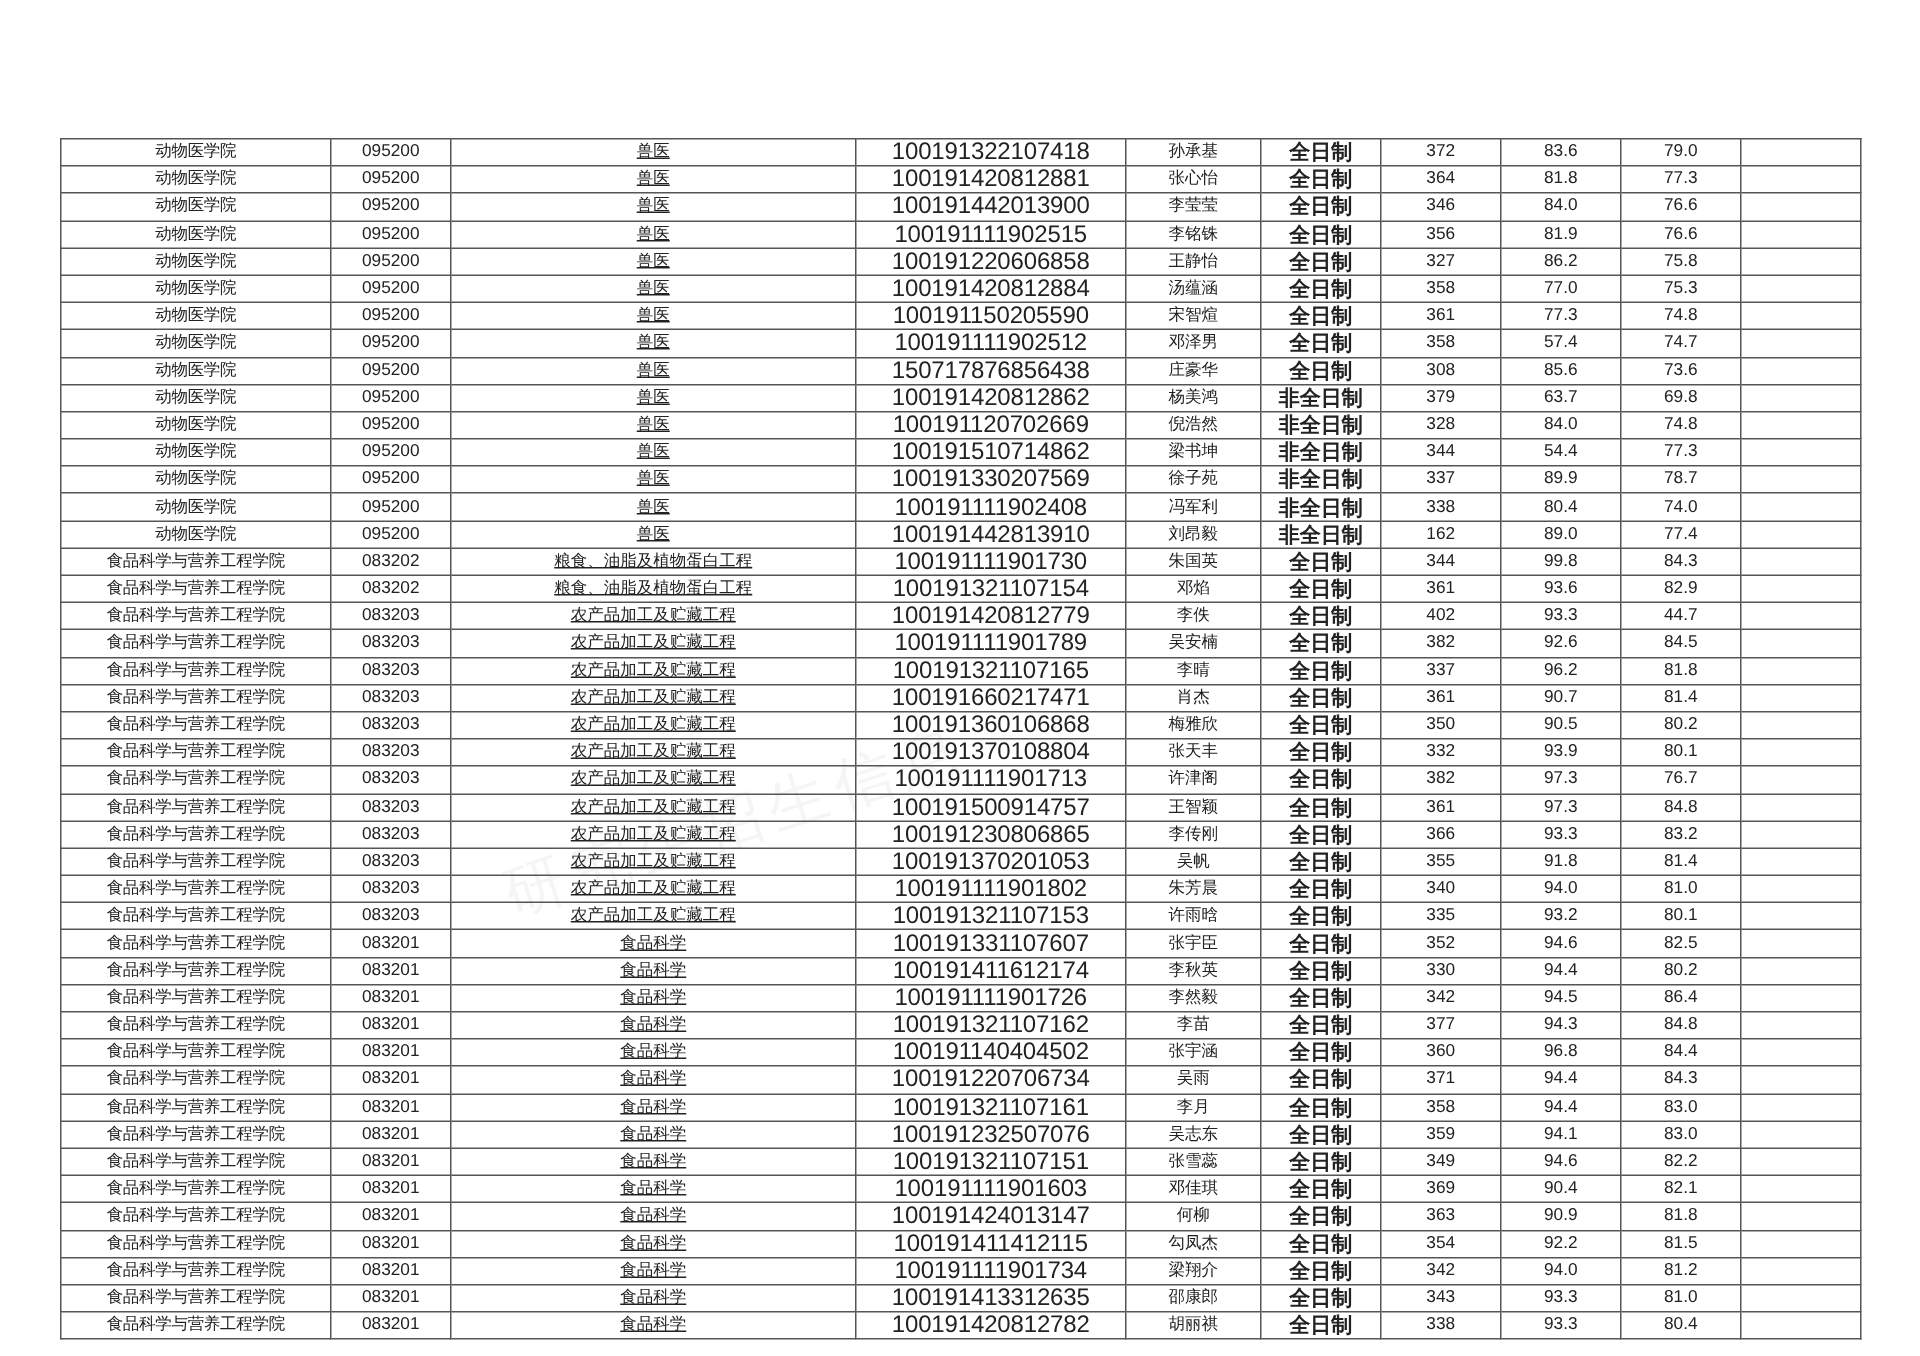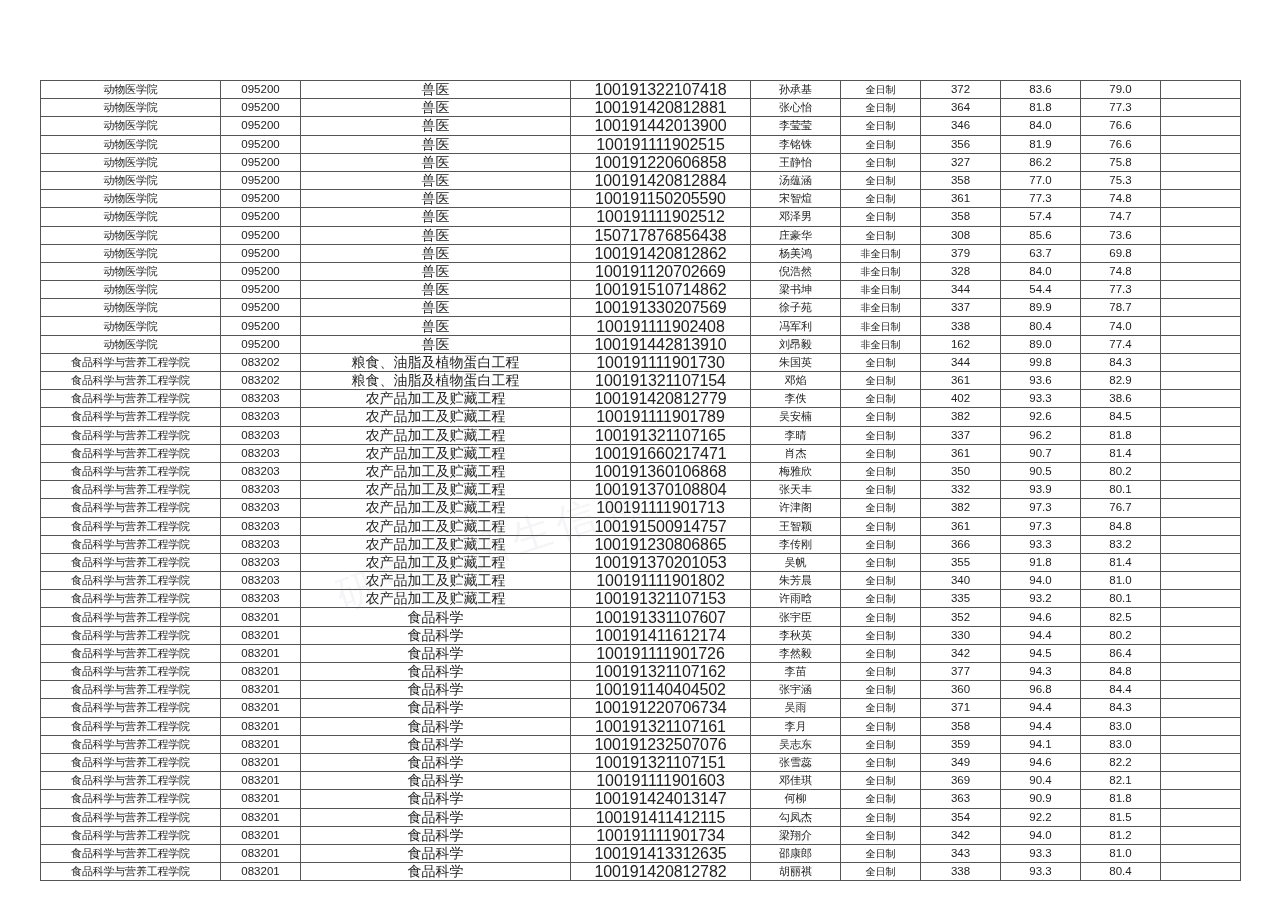--- a/index.html
+++ b/index.html
@@ -11,21 +11,21 @@
     width: 1280px;
     height: 904px;
     font-family: "Liberation Sans", sans-serif;
     color: #1a1a1a;
     position: relative;
     overflow: hidden;
   }
   #page {
     position: absolute;
     left: 40px;
-    top: 80px;
+    top: 92px;
     width: 1200px;
   }
   table.score-table {
     border-collapse: collapse;
     width: 1200px;
     table-layout: fixed;
     font-size: 11.5px;
   }
   table.score-table td {
     border: 1px solid #555;
@@ -43,24 +43,24 @@
   col.c-major   { width: 270px; }
   col.c-examid  { width: 180px; }
   col.c-name    { width: 90px; }
   col.c-type    { width: 80px; }
   col.c-total   { width: 80px; }
   col.c-s1      { width: 80px; }
   col.c-s2      { width: 80px; }
   col.c-note    { width: 80px; }
 
   td.college { font-size: 11px; letter-spacing: -0.2px; }
-  td.major   { font-size: 14px; }
+  td.major   { font-size: 11px; text-decoration: underline; }
   td.examid  { font-size: 16px; letter-spacing: -0.1px; }
   td.name    { font-size: 11px; }
-  td.type    { font-size: 10px; }
+  td.type    { font-size: 14px; font-weight: bold; }
   td.num     { font-size: 11.5px; }
   td.note    { }
 
   
   #watermark {
     position: absolute;
     left: 0;
     top: 0;
     width: 1280px;
     height: 904px;
@@ -306,21 +306,21 @@
         </tr>
         <tr>
           <td class="college">食品科学与营养工程学院</td>
           <td class="code">083203</td>
           <td class="major">农产品加工及贮藏工程</td>
           <td class="examid">100191420812779</td>
           <td class="name">李佚</td>
           <td class="type">全日制</td>
           <td class="num">402</td>
           <td class="num">93.3</td>
-          <td class="num">38.6</td>
+          <td class="num">44.7</td>
           <td class="note"></td>
         </tr>
         <tr>
           <td class="college">食品科学与营养工程学院</td>
           <td class="code">083203</td>
           <td class="major">农产品加工及贮藏工程</td>
           <td class="examid">100191111901789</td>
           <td class="name">吴安楠</td>
           <td class="type">全日制</td>
           <td class="num">382</td>

